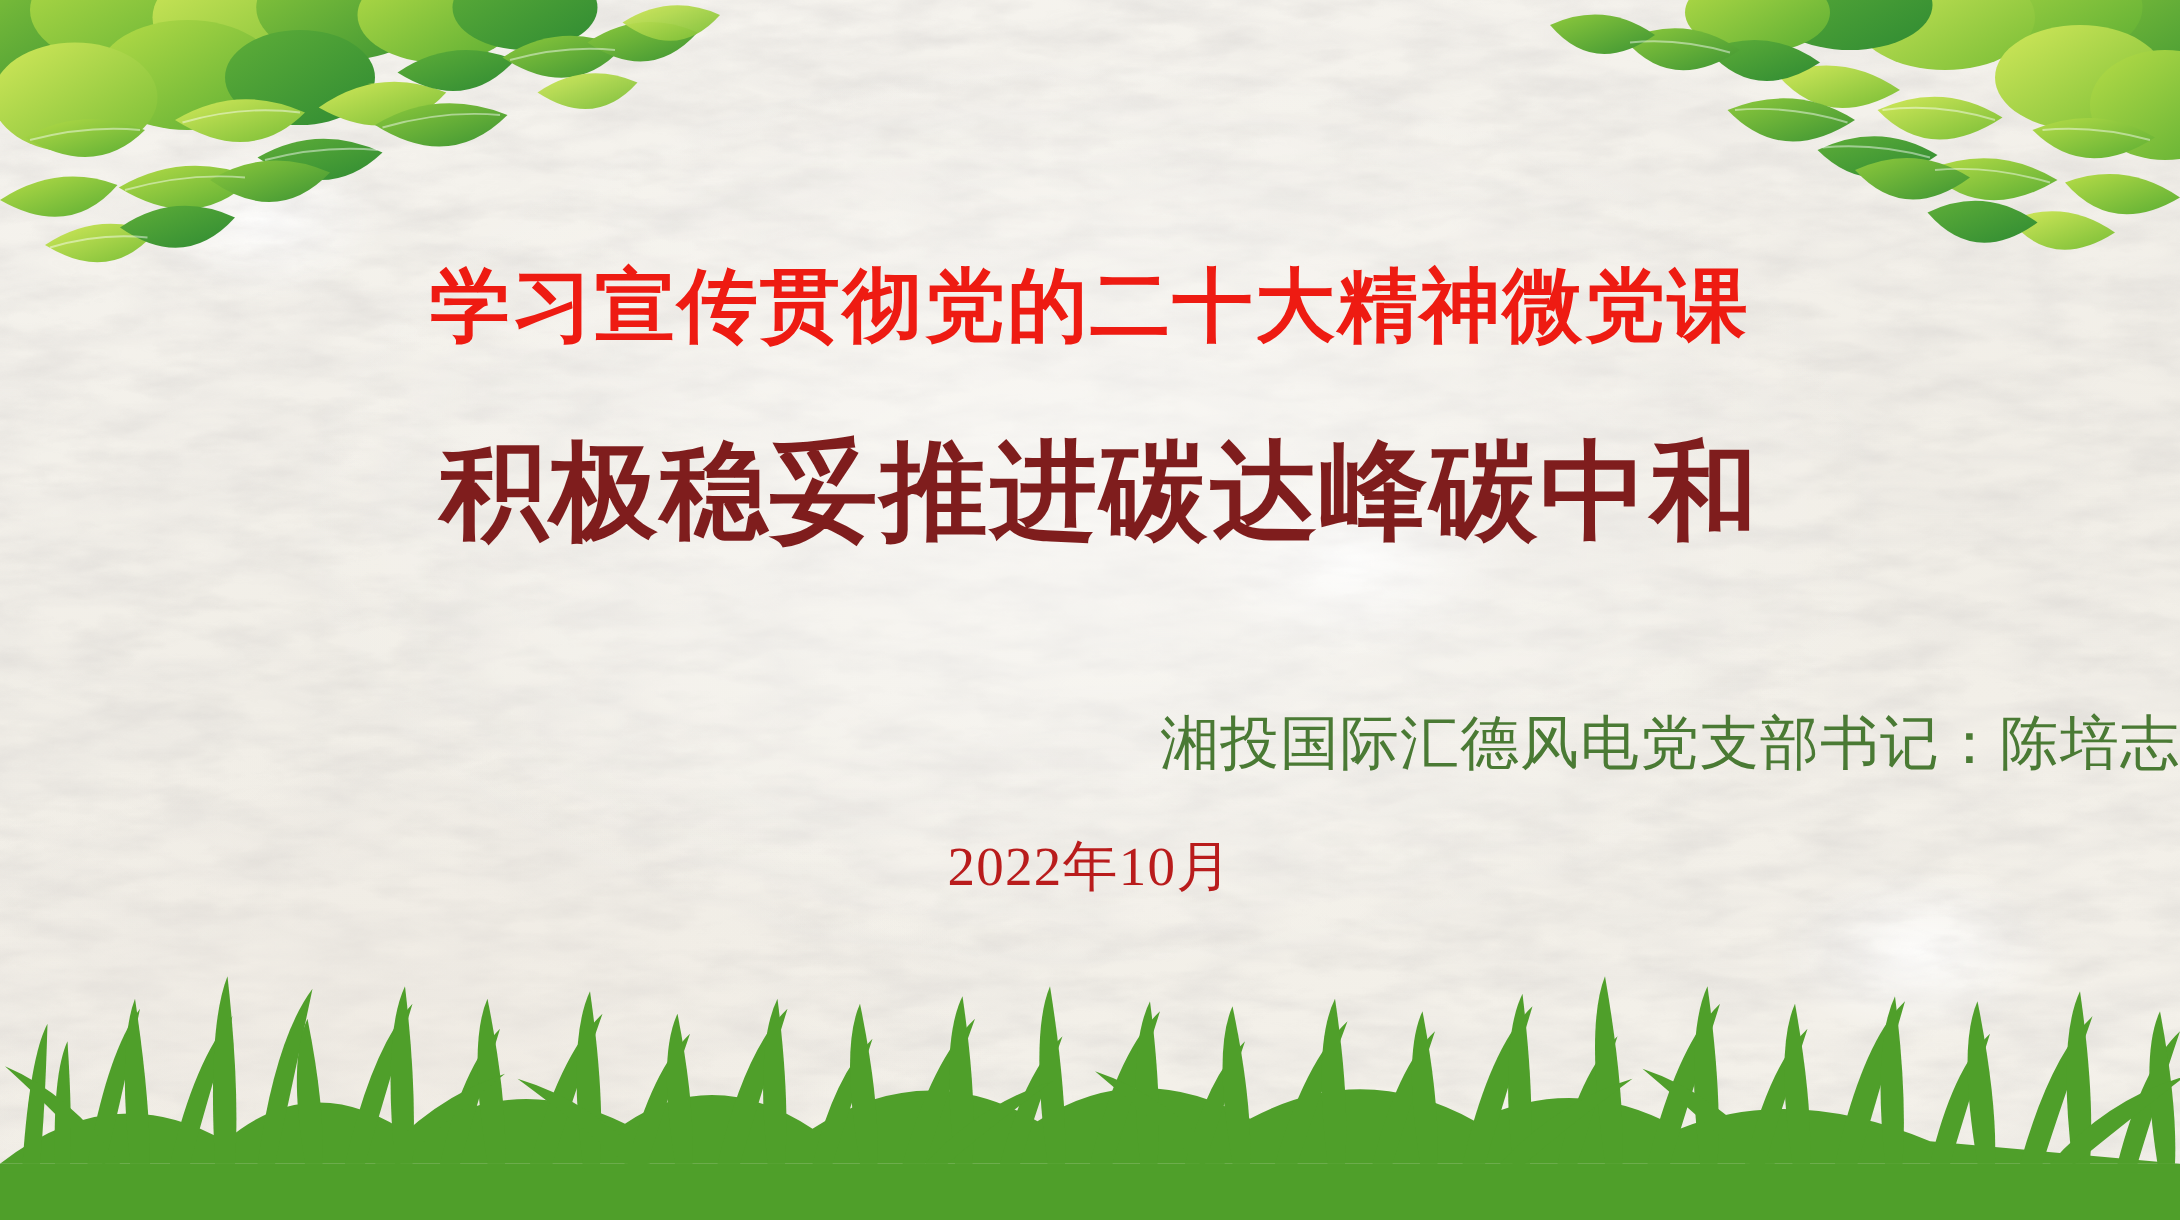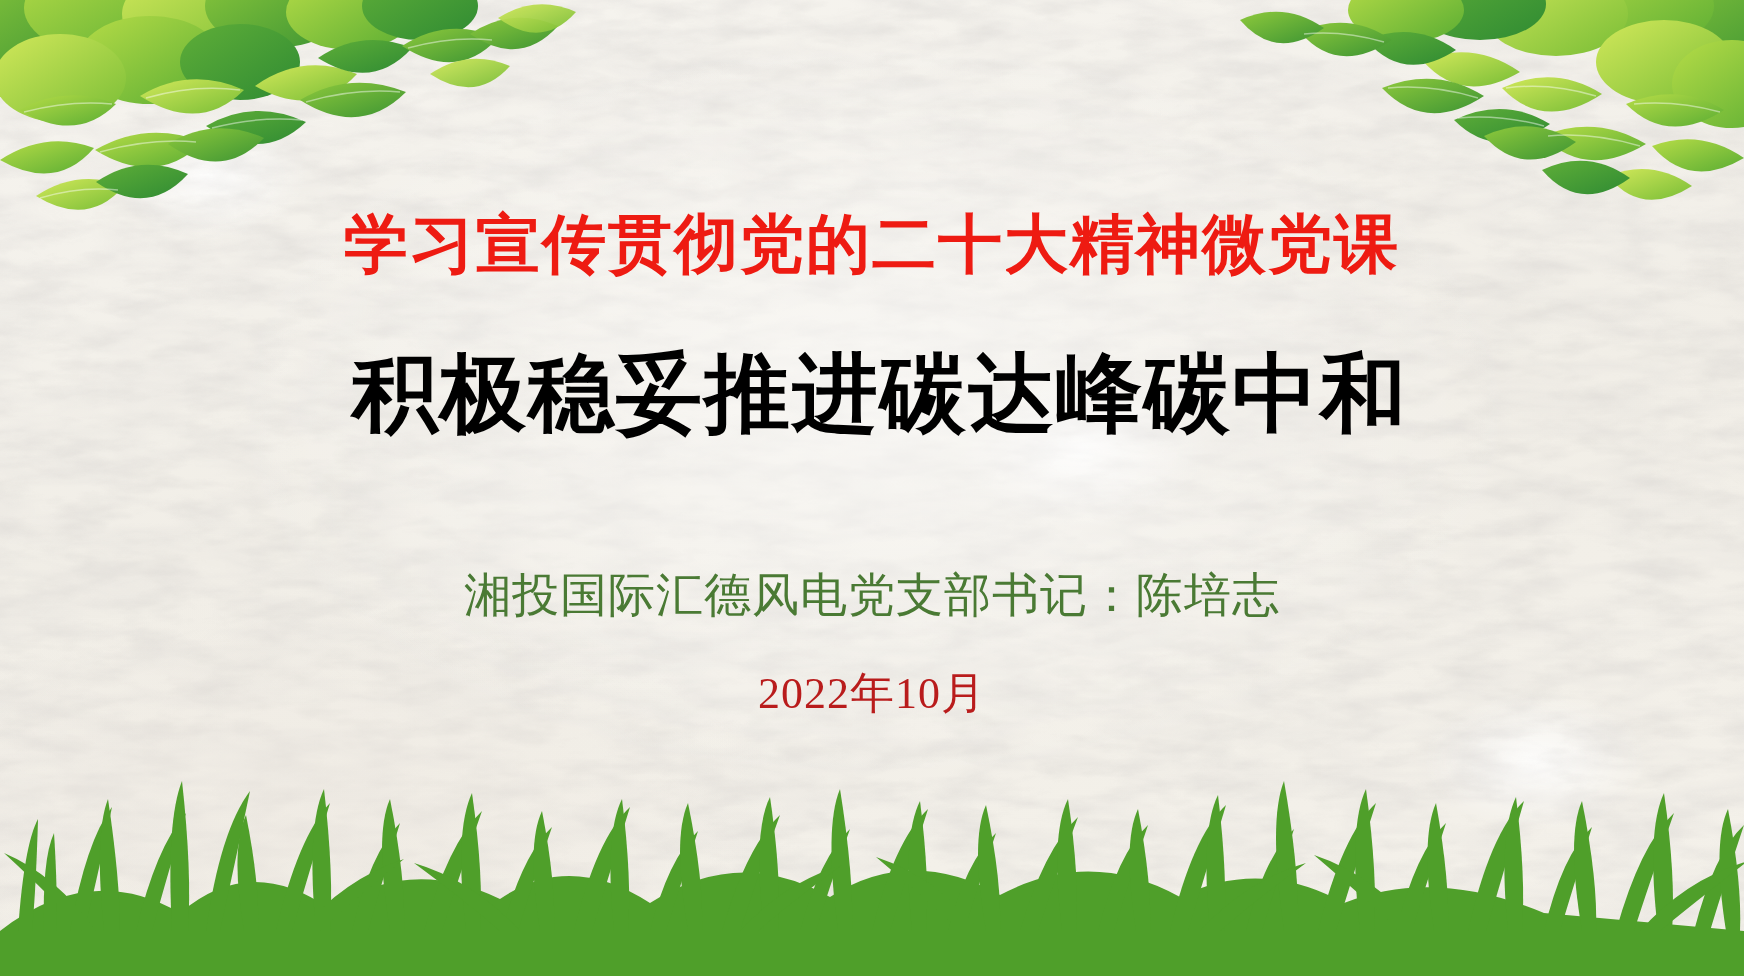--- a/index.html
+++ b/index.html
@@ -84,38 +84,39 @@
     font-size: 64px;
     font-weight: 700;
     letter-spacing: 2px;
     line-height: 1;
     white-space: nowrap;
   }
   .headline {
     position: absolute;
     top: 350px;
     left: 16px; right: 0;
-    color: #000000;
+    color: #7f1d1d;
     font-size: 86px;
     font-weight: 700;
     letter-spacing: 2px;
     line-height: 1;
     white-space: nowrap;
   }
   .presenter {
     position: absolute;
     top: 572px;
     left: 0; right: 0;
     color: #4a7a34;
     font-size: 47px;
     font-weight: 400;
     letter-spacing: 1px;
     line-height: 1;
     white-space: nowrap;
     font-family: "Liberation Serif", "DejaVu Serif", serif;
+    text-align: right;
   }
   .date {
     position: absolute;
     top: 672px;
     left: 0; right: 0;
     color: #b91c1c;
     font-size: 44px;
     font-weight: 400;
     letter-spacing: 1px;
     line-height: 1;

